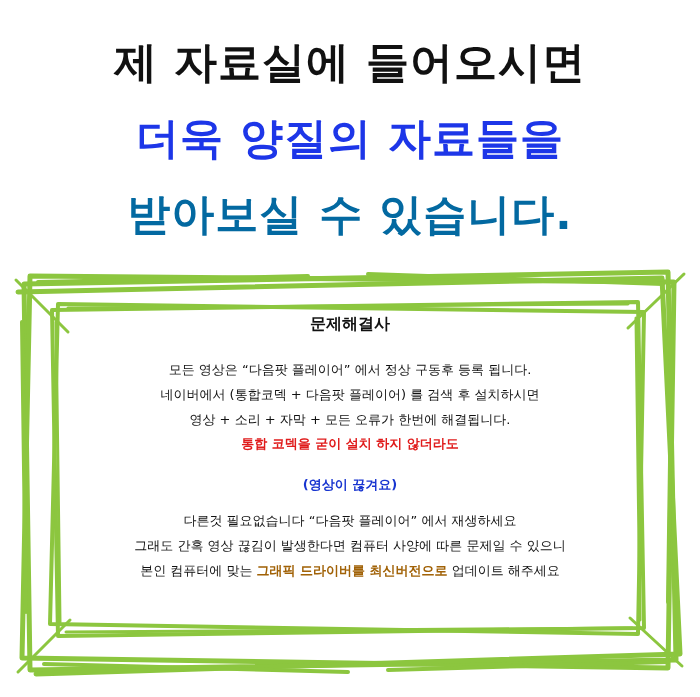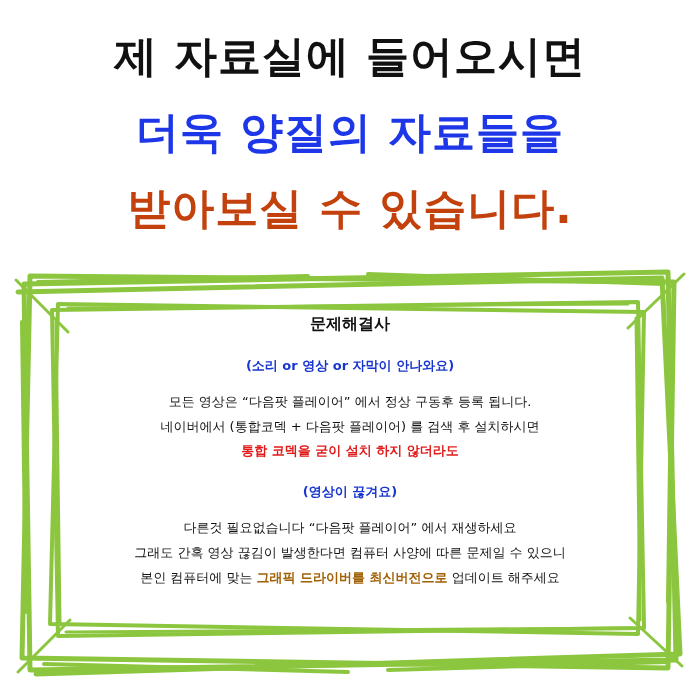--- a/index.html
+++ b/index.html
@@ -12,32 +12,33 @@
     background: #ffffff;
     font-family: "Liberation Sans", sans-serif;
     overflow: hidden;
     position: relative;
   }
 
   
   .headline {
     padding-top: 18px;
     text-align: center;
+    margin-top: 6px;
   }
   .headline-line {
     font-family: "DejaVu Sans", sans-serif;
     font-weight: bold;
     font-size: 43px;
     line-height: 76px;
     letter-spacing: 1px;
     white-space: nowrap;
   }
   .hl-1 { color: #111111; }
   .hl-2 { color: #1d36e8; }
-  .hl-3 { color: #c2410c; }
+  .hl-3 { color: #0369a1; }
 
   
   .frame-wrap {
     position: absolute;
     left: 8px;
     top: 262px;
     width: 684px;
     height: 420px;
   }
   .frame-svg {
@@ -124,23 +125,23 @@
       <path d="M8,18 L60,70" stroke-width="3"></path>
       <path d="M676,12 L620,66" stroke-width="3"></path>
       <path d="M10,410 L62,358" stroke-width="3"></path>
       <path d="M674,404 L622,356" stroke-width="3"></path>
     </g>
   </svg>
 
   <div class="frame-inner">
     <div class="note-title">문제해결사</div>
 
-    <div class="sec-head">(소리 or 영상 or 자막이 안나와요)</div>
     <p class="note-line">모든 영상은 “다음팟 플레이어” 에서 정상 구동후 등록 됩니다.</p>
     <p class="note-line">네이버에서 (통합코덱 + 다음팟 플레이어) 를 검색 후 설치하시면</p>
+    <p class="note-line">영상 + 소리 + 자막 + 모든 오류가 한번에 해결됩니다.</p>
     <p class="note-line red">통합 코덱을 굳이 설치 하지 않더라도</p>
 
     <div class="gap"></div>
 
     <div class="sec-head">(영상이 끊겨요)</div>
     <p class="note-line">다른것 필요없습니다 “다음팟 플레이어” 에서 재생하세요</p>
     <p class="note-line">그래도 간혹 영상 끊김이 발생한다면 컴퓨터 사양에 따른 문제일 수 있으니</p>
     <p class="note-line">
       <span>본인 컴퓨터에 맞는 </span><span class="hl-green">그래픽 드라이버를 최신버전으로</span><span> 업데이트 해주세요</span>
     </p>

